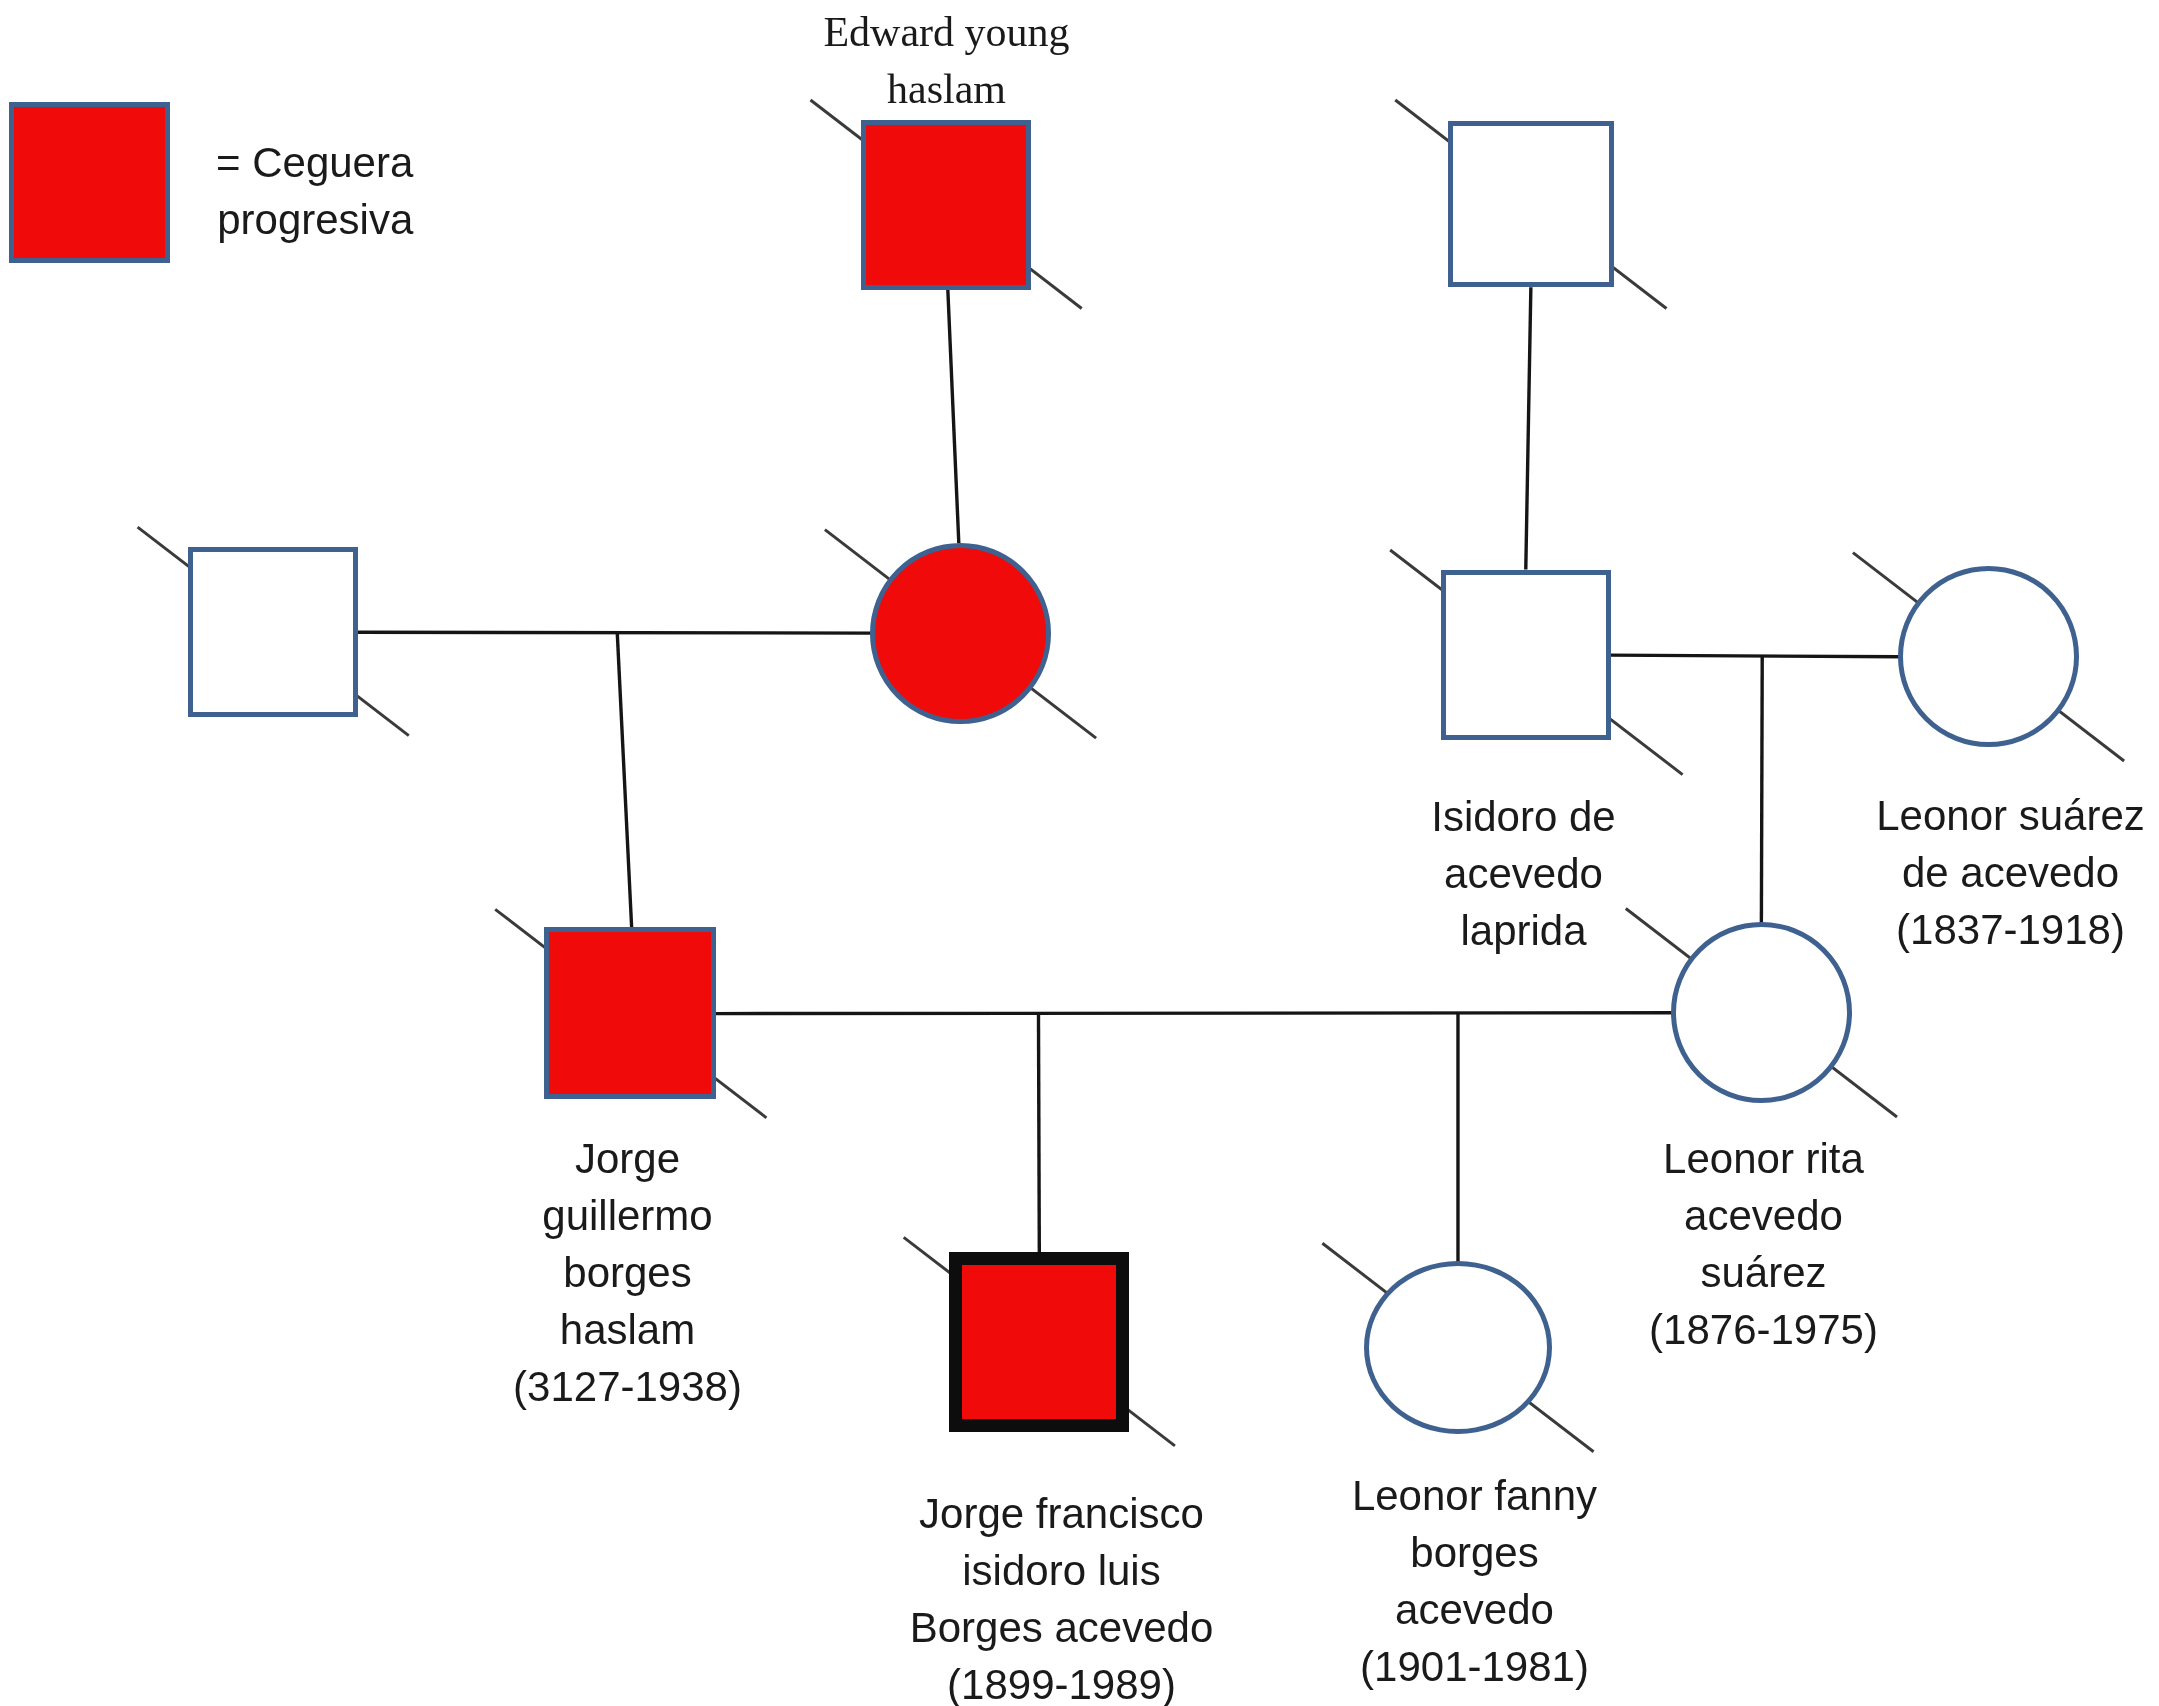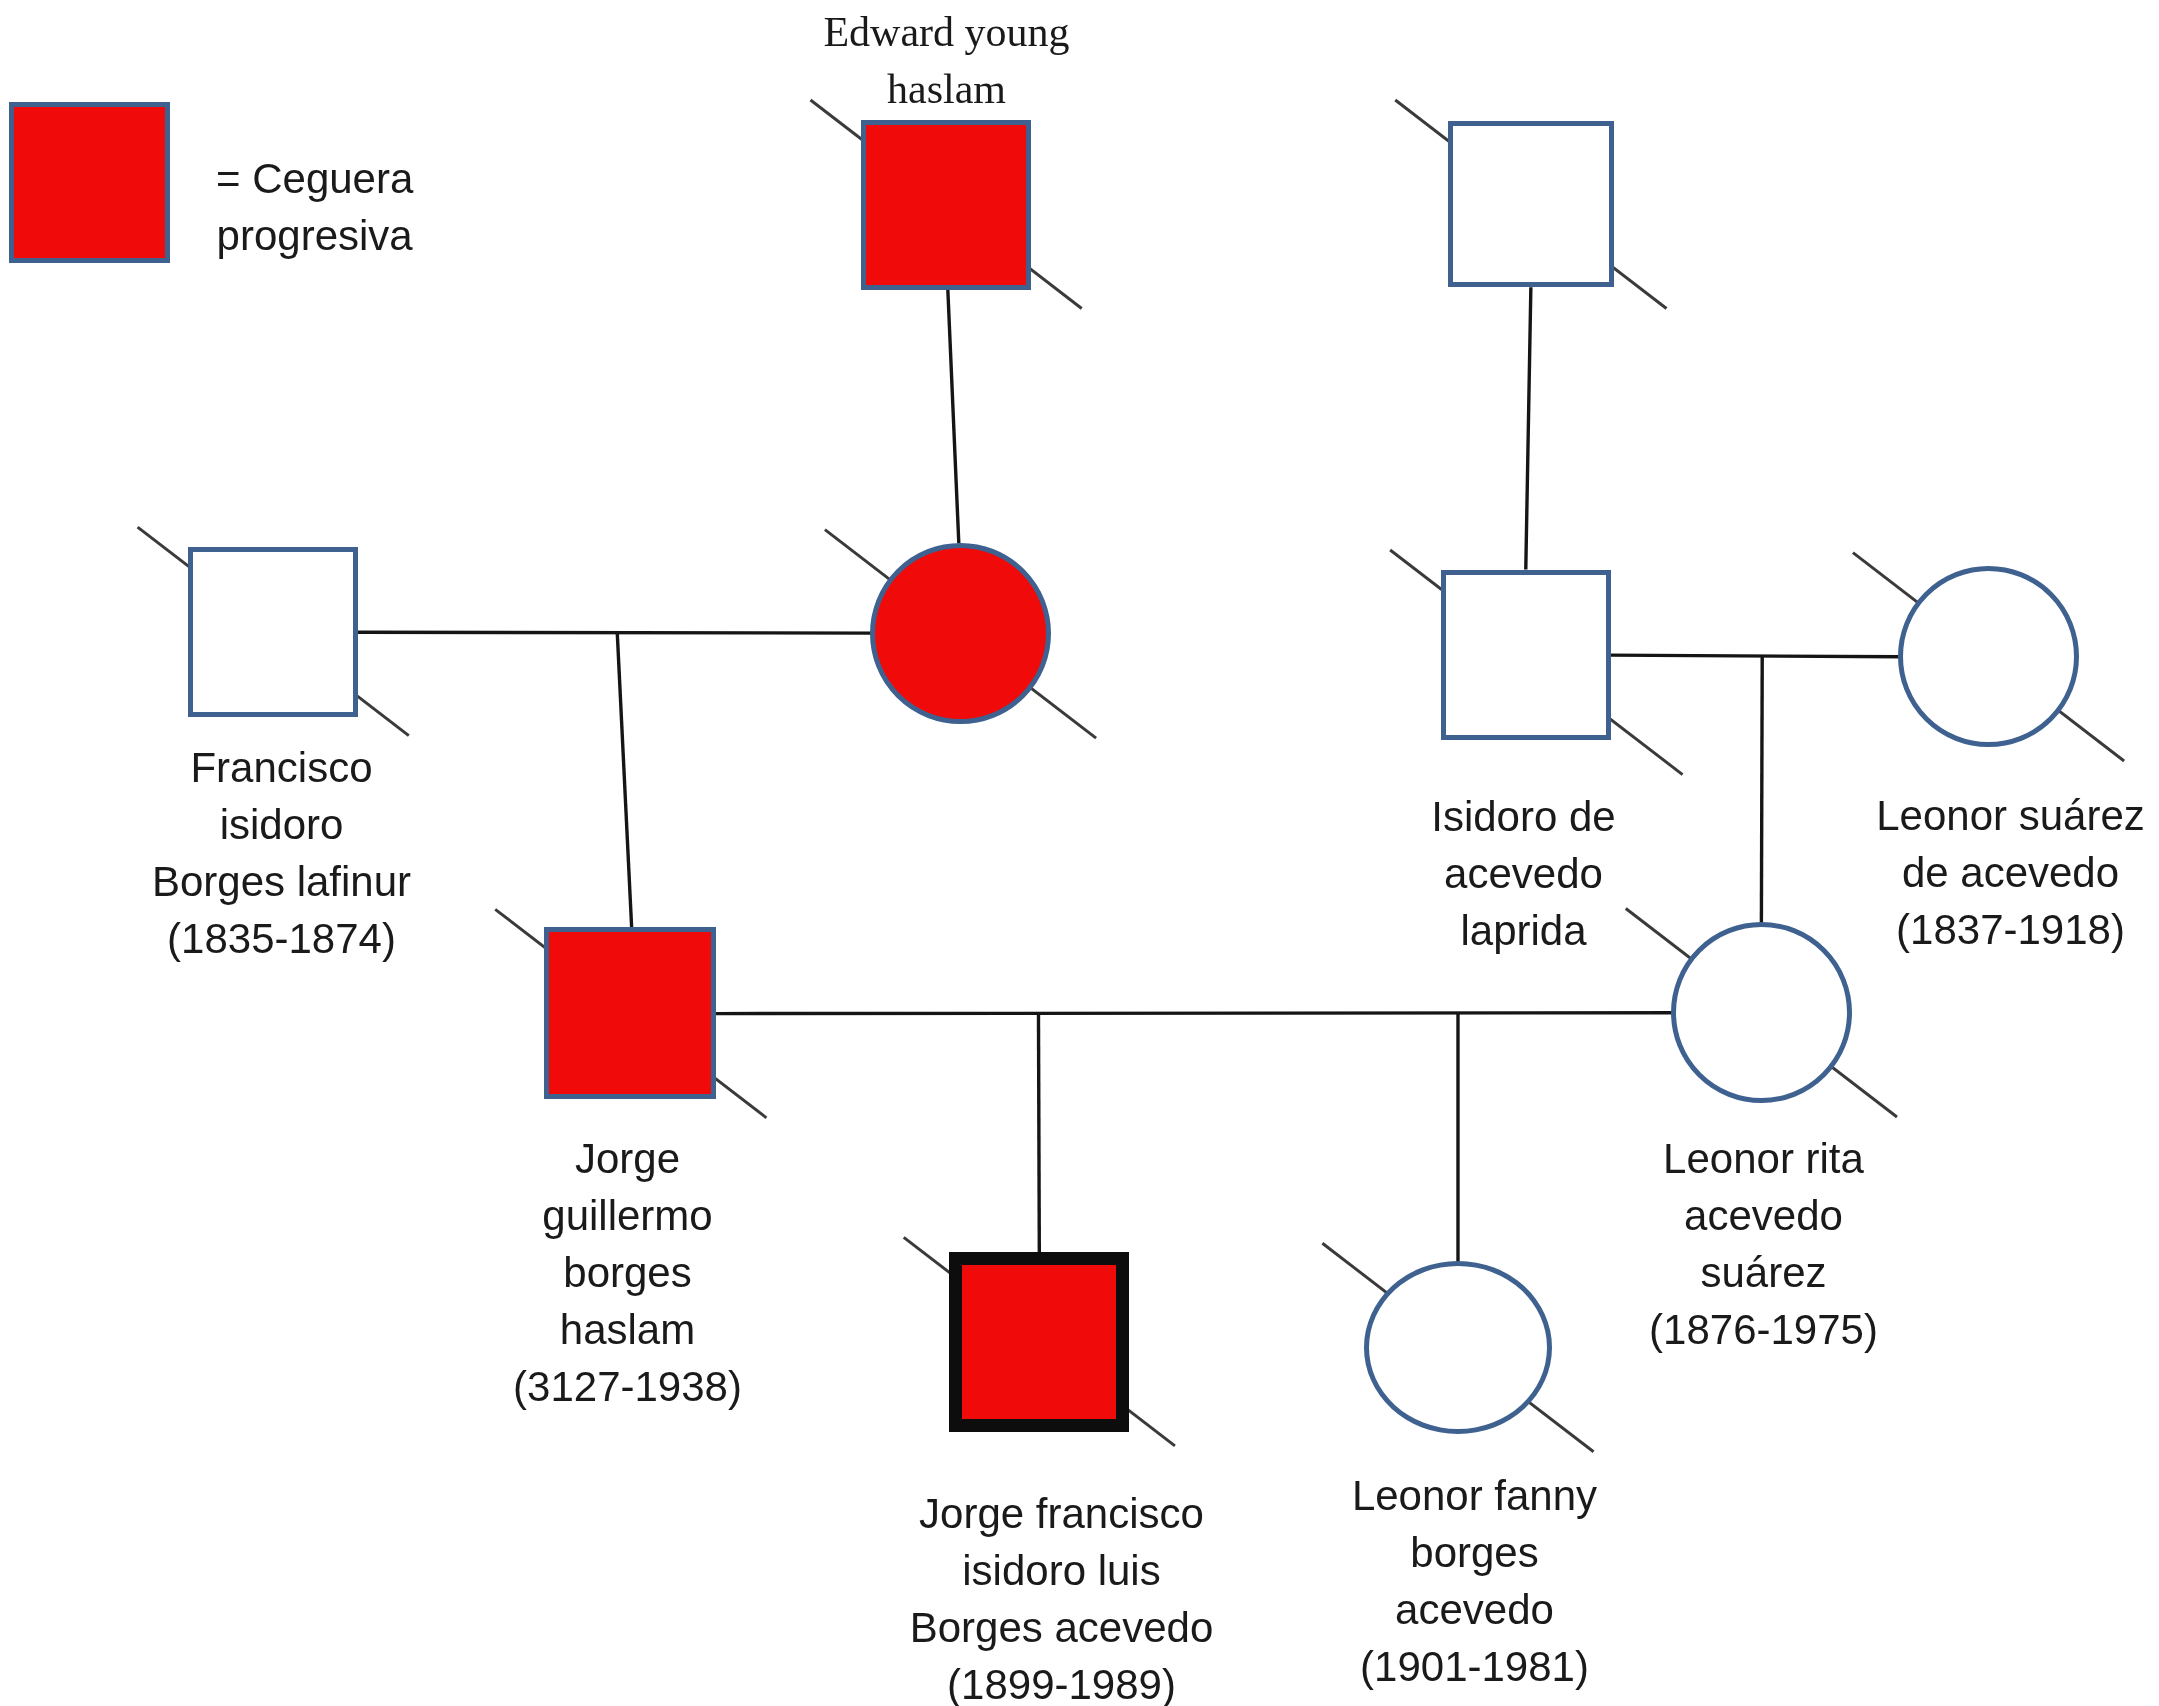--- a/index.html
+++ b/index.html
@@ -48,23 +48,22 @@
     white-space: pre-line;
     color: var(--color-text, #1a1a1a);
   }
   .legend-label {
     position: absolute;
     left: 216px;
     top: 134px;
     font-size: 42px;
     line-height: 1.36;
     white-space: pre-line;
-    text-align: center;
+    text-align: right;
     color: var(--color-text, #1a1a1a);
-    margin-top: 16px;
   }
 </style>
 </head>
 <body>
 
 <div id="pedigree">
 
   <svg class="overlay" viewBox="0 0 2548 2013" xmlns="http://www.w3.org/2000/svg">
 
     <line class="rel-line" x1="1118" y1="341" x2="1131" y2="641"></line>
@@ -95,24 +94,20 @@
   <div class="legend-label">= Ceguera
 progresiva</div>
 
   <div class="symbol affected" style="left:861px; top:120px; width:170px; height:170px;"></div>
   <div class="label" style="left:709px; top:4.2px;font-family:Liberation Serif, serif;">Edward young
 haslam</div>
 
   <div class="symbol" style="left:1448px; top:121px; width:166px; height:166px;"></div>
 
   <div class="symbol" style="left:188px; top:547px; width:170px; height:170px;"></div>
-  <div class="label" style="left:44px; top:739px;">Francisco
-isidoro
-Borges lafinur
-(1835-1874)</div>
 
   <div class="symbol circle affected" style="left:870px; top:543px; width:181px; height:181px;"></div>
 
   <div class="symbol" style="left:1441px; top:570px; width:170px; height:170px;"></div>
   <div class="label" style="left:1286px; top:776px;margin-top:12px;">Isidoro de
 acevedo
 laprida</div>
 
   <div class="symbol circle" style="left:1898px; top:566px; width:181px; height:181px;"></div>
   <div class="label" style="left:1773px; top:787px;">Leonor suárez

